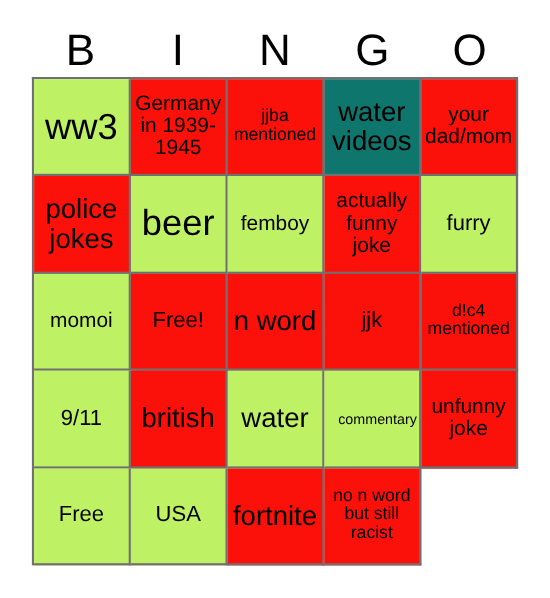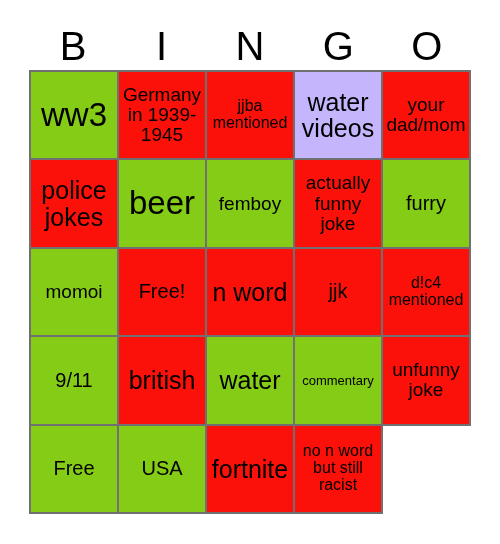--- a/index.html
+++ b/index.html
@@ -74,31 +74,31 @@
 
   .cell .txt {
     display: block;
     width: 100%;
     line-height: 1.06;
     word-wrap: break-word;
     color: #000000;
   }
 
   
-  .bg-white { background: #84cc16; }
+  .bg-white { background: #bef264; }
   .bg-red   { background: #fb1109; }
-  .bg-red2  { background: #c4b5fd; }
+  .bg-red2  { background: #0f766e; }
 
   
   .fs-xxl { font-size: 33px; }
   .fs-xl  { font-size: 20px; }
   .fs-l   { font-size: 25px; }
   .fs-m   { font-size: 19px; }
   .fs-s   { font-size: 16px; }
-  .fs-xs  { font-size: 13px; }
+  .fs-xs  { font-size: 13px; text-align: right; }
 </style>
 </head>
 <body>
 
 <div id="card">
 
   <div id="header">
     <div class="header-cell">B</div>
     <div class="header-cell">I</div>
     <div class="header-cell">N</div>

